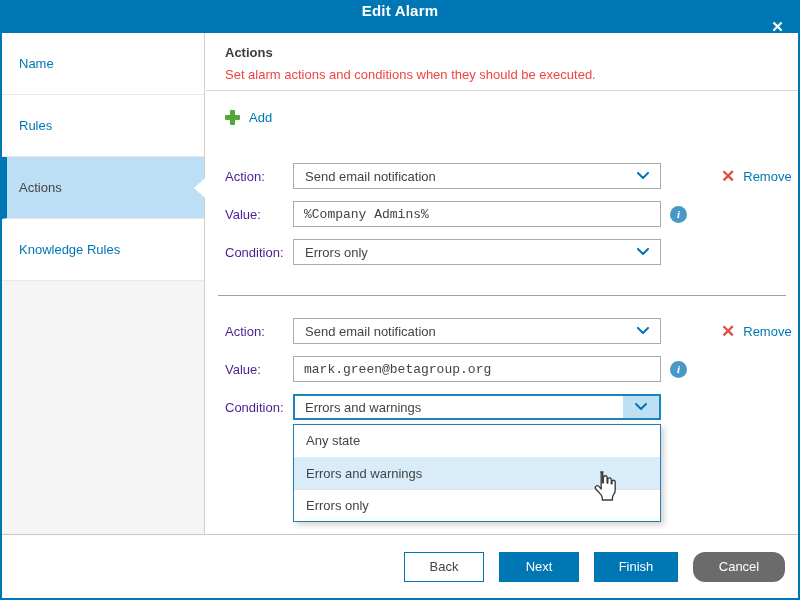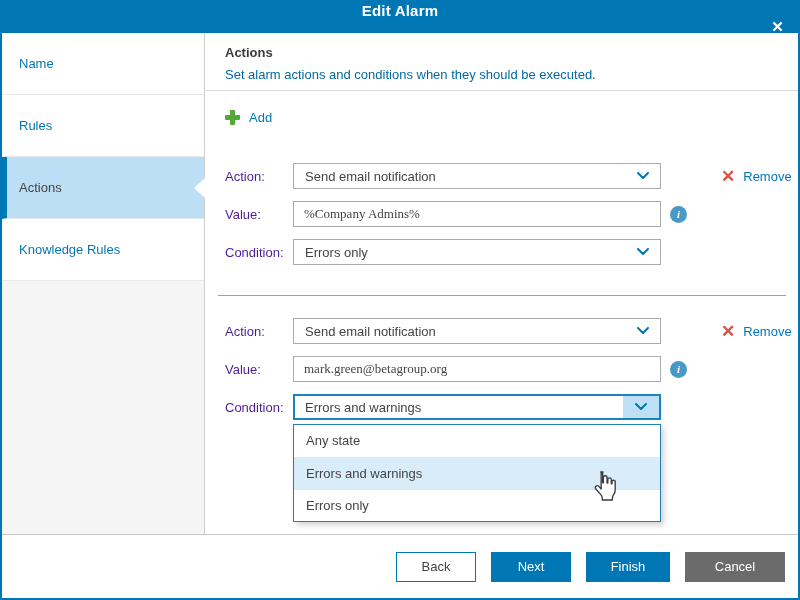--- a/index.html
+++ b/index.html
@@ -34,21 +34,21 @@
   .side-item.selected::after {
     content:""; position:absolute; right:-1px; top:50%; margin-top:-10px;
     width:0; height:0; border-top:10px solid transparent; border-bottom:10px solid transparent;
     border-right:11px solid #fff;
   }
 
   
   .main { position:absolute; top:31px; left:204px; width:594px; height:501px; background:#fff; }
   .main-header { position:absolute; top:0; left:0; right:0; height:58px; border-bottom:1px solid #D8D8D8; padding:12px 20px 0 19px; }
   .main-heading { margin:0; font-size:13px; font-weight:700; color:#3C3C3C; }
-  .main-desc { margin:7px 0 11px 0; font-size:13px; color:#0369a1; }
+  .main-desc { margin:7px 0 11px 0; font-size:13px; color:#ef4444; }
 
   .add-row { position:absolute; top:77px; left:19px; display:flex; align-items:center; cursor:pointer; }
   .plus-icon { position:relative; width:15px; height:15px; margin-right:9px; }
   .plus-icon::before { content:""; position:absolute; left:0; top:5px; width:15px; height:5px; background:#54A838; border-radius:1px; }
   .plus-icon::after  { content:""; position:absolute; left:5px; top:0; width:5px; height:15px; background:#54A838; border-radius:1px; }
   .add-label { color:#0077B5; font-size:13px; }
 
   .action-block { position:absolute; left:19px; right:0; }
   .block-1 { top:130px; } .block-2 { top:285px; }
   .field-row { display:flex; align-items:center; height:26px; }
@@ -60,21 +60,21 @@
     display:flex; align-items:center; font-size:13px; color:#444;
     padding-left:11px; cursor:pointer; position:relative;gap:24px;
   }
   .select .sel-text { flex:1 1 auto; }
   .chev { flex:0 0 auto; width:34px; height:100%; display:flex; align-items:center; justify-content:center; }
   .select.open { border:2px solid #1C83BC; padding-left:10px; }
   .select.open .chev { width:36px; background:#BEE0F4; }
 
   .textbox {
     width:368px; height:26px; border:1px solid #ABABAB; background:#fff;
-    font-size:13px; color:#444; padding:0 10px; font-family:Liberation Serif, serif; outline:none;
+    font-size:13px; color:#444; padding:0 10px; font-family:Liberation Mono, monospace; outline:none;
   }
 
   .info-icon {
     margin-left:9px; width:17px; height:17px; border-radius:50%;
     background:#4899C8; color:#fff; font-size:11px; font-weight:700;
     display:flex; align-items:center; justify-content:center; cursor:pointer;
     font-family:"Liberation Serif", serif; font-style:italic;
   }
 
   .remove-btn { display:flex; align-items:center; margin-left:60px; cursor:pointer; }
@@ -99,21 +99,21 @@
   
   .footer {
     position:absolute; left:0; right:0; bottom:0; height:64px; background:#fff;
     border-top:1px solid #C8C8C8; display:flex; align-items:center; justify-content:flex-end;
     padding-right:13px; gap:15px;
   }
   .btn { height:30px; font-size:13px; font-family:"Liberation Sans", sans-serif; cursor:pointer; border:none; }
   .btn-back   { width:80px; background:#fff; border:1px solid #0077B5; color:#444; }
   .btn-next   { width:80px; background:#0077B5; color:#fff; }
   .btn-finish { width:84px; background:#0077B5; color:#fff; }
-  .btn-cancel { width:100px; background:#6B6B6B; color:#fff; }
+  .btn-cancel { width:92px; background:#6B6B6B; color:#fff;border-radius:12px; }
 </style>
 </head>
 <body>
 
 <div class="window">
 
   <div class="titlebar">
     <span>Edit Alarm</span>
     <span class="close-x">✕</span>
   </div>

